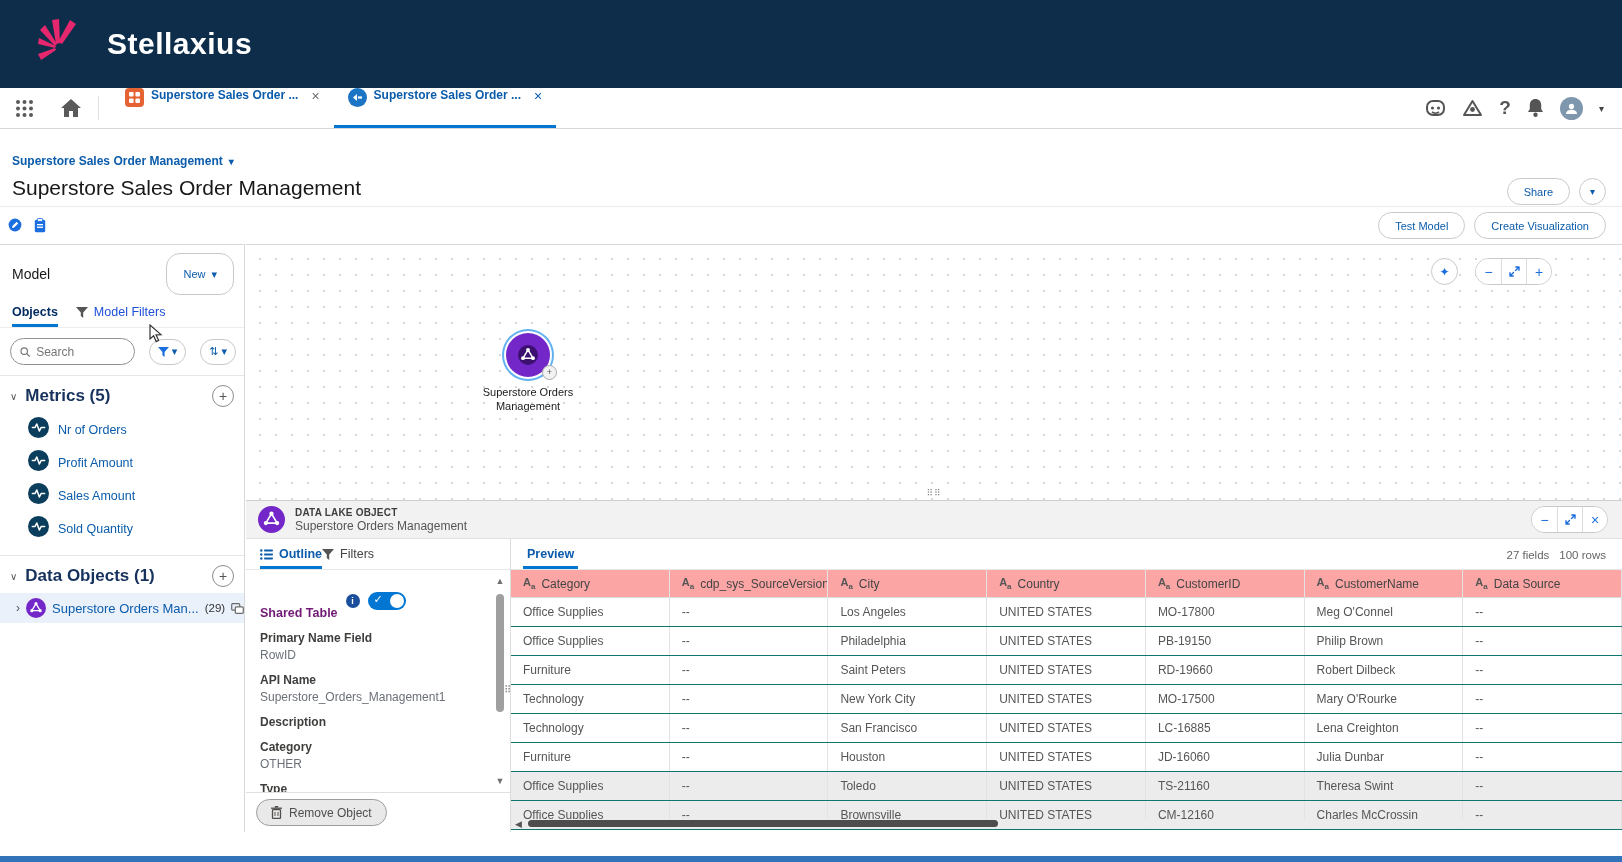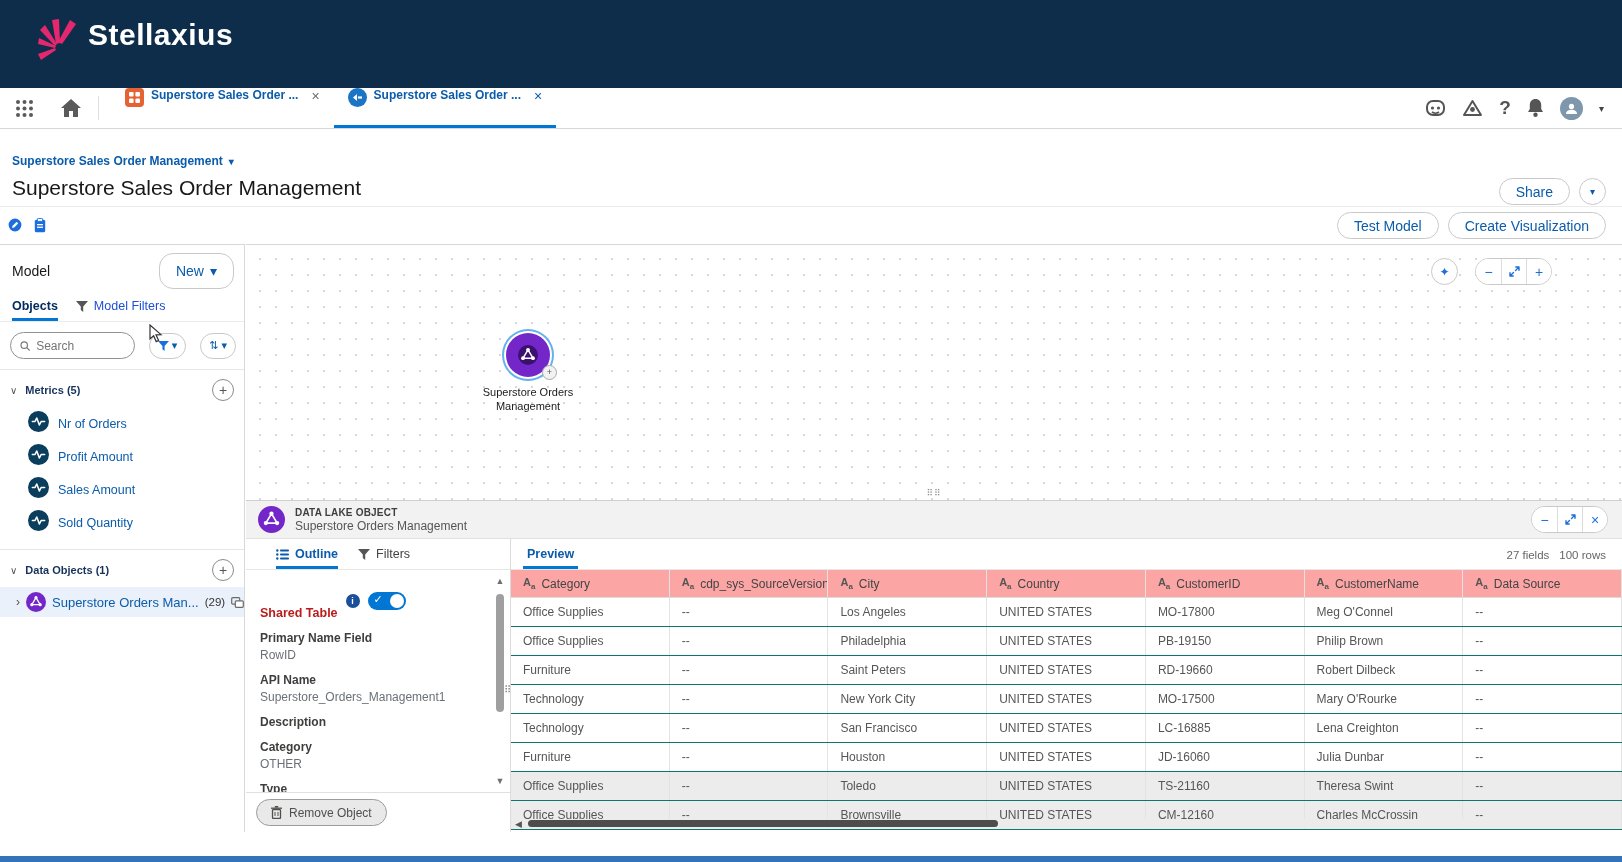--- a/index.html
+++ b/index.html
@@ -1,21 +1,21 @@
 <!DOCTYPE html>
 <html><head>
 <meta charset="utf-8">
 <style>
   * { margin:0; padding:0; box-sizing:border-box; }
   body { background:#222; font-family:"Liberation Sans", sans-serif; }
   .app { position:relative; width:1622px; height:862px; background:#fff; overflow:hidden; }
 
   
   .brand { position:absolute; top:0; left:0; right:0; height:88px; background:#0d2d4a; display:flex; align-items:center; padding-left:38px; }
-  .logo { display:flex; gap:8px; }
+  .logo { display:flex; align-items:center; gap:27px; }
   .logo-text { color:#fff; font-size:30px; font-weight:700; letter-spacing:.5px; }
 
   
   .tabbar { position:absolute; top:88px; left:0; right:0; height:41px; background:#fff; border-bottom:1px solid #d8d8d8; display:flex; align-items:center; }
   .waffle { margin-left:10px; width:28px; height:28px; border:none; background:transparent; cursor:pointer; display:flex; align-items:center; justify-content:center; }
   .home-btn { margin-left:18px; width:30px; height:28px; border:none; background:transparent; display:flex; align-items:center; justify-content:center; }
   .tab-divider { width:1px; height:24px; background:#e0e0e0; margin:0 12px; }
   .ws-tabs { display:flex; height:100%; }
   .ws-tab { position:relative; display:flex; align-items:flex-start; gap:7px; padding:0 14px; height:100%; cursor:pointer; }
   .ws-tab .tab-label { color:#0b5cab; font-size:12px; font-weight:600; }
@@ -30,21 +30,21 @@
   .help-glyph { font-size:19px; font-weight:700; color:#555; }
   .avatar { width:23px; height:23px; border-radius:50%; background:#7f97ad; display:flex; align-items:center; justify-content:center; }
   .chev { color:#444; font-size:10px; }
 
   
   .pagehead { position:absolute; top:144px; left:0; right:0; height:76px; }
   .crumb { position:absolute; top:10px; left:12px; display:flex; align-items:center; gap:6px; color:#0b5cab; font-size:12px; font-weight:700; cursor:pointer; }
   .crumb .chev { color:#0b5cab; }
   .page-title { position:absolute; top:32px; left:12px; font-size:21px; color:#181818; font-weight:400; }
   .head-actions { position:absolute; top:34px; right:16px; display:flex; gap:9px; align-items:center; }
-  .pill-btn { border:1px solid #c9c9c9; border-radius:14px; background:#fff; color:#0b5cab; font-size:14px; height:27px; padding:0 16px; display:inline-flex; align-items:center; gap:6px; cursor:pointer; font-family:inherit; }
+  .pill-btn { border:1px solid #c9c9c9; border-radius:14px; background:#fff; color:#0b5cab; font-size:11px; height:27px; padding:0 16px; display:inline-flex; align-items:center; gap:6px; cursor:pointer; font-family:inherit; }
   .circ-btn { width:27px; height:27px; border:1px solid #c9c9c9; border-radius:50%; background:#fff; color:#0b5cab; display:inline-flex; align-items:center; justify-content:center; font-size:10px; cursor:pointer; }
 
   
   .actionbar { position:absolute; top:206px; left:0; right:0; height:38px; border-top:1px solid #ececec; display:flex; align-items:center; padding:0 16px 0 8px; }
   .ab-icons { display:flex; gap:12px; }
   .ab-ic { border:none; background:transparent; cursor:pointer; display:flex; }
   .ab-right { margin-left:auto; display:flex; gap:9px; }
 
   
   .left-panel { position:absolute; top:244px; left:0; width:245px; bottom:30px; background:#fff; border-top:1px solid #d8d8d8; border-right:1px solid #d8d8d8; }
@@ -54,21 +54,21 @@
   .lp-tab { position:relative; display:flex; align-items:center; gap:6px; font-size:12.5px; color:#1d4ed8; padding-bottom:8px; cursor:pointer; }
   .lp-tab.active { color:#032d60; font-weight:700; }
   .lp-tab.active::after { content:""; position:absolute; left:0; right:0; bottom:0; height:3px; background:#0176d3; }
   .lp-search-row { display:flex; align-items:center; gap:14px; padding:10px 8px 10px 10px; }
   .search-box { flex:1; display:flex; align-items:center; gap:6px; height:27px; border:1px solid #919191; border-radius:14px; padding:0 9px; }
   .search-box input { border:none; outline:none; width:100%; font-size:12px; color:#333; font-family:inherit; }
   .mini-pill { height:26px; border:1px solid #c9c9c9; border-radius:13px; background:#fff; color:#0b5cab; display:inline-flex; align-items:center; gap:3px; padding:0 8px; font-size:11px; cursor:pointer; }
   .lp-div { height:1px; background:#e6e6e6; }
   .sec-head { display:flex; align-items:center; padding:9px 10px 6px 10px; gap:8px; }
   .sec-chev { color:#555; font-size:10px; }
-  .sec-label { font-size:11px; color:#16325c; font-weight:700; }
+  .sec-label { font-size:17px; color:#16325c; font-weight:700; }
   .sec-add { margin-left:auto; width:22px; height:22px; border:1px solid #8d8d8d; border-radius:50%; background:#fff; color:#555; font-size:14px; line-height:1; display:flex; align-items:center; justify-content:center; cursor:pointer; }
   .metric-item { display:flex; align-items:center; gap:9px; padding:4px 10px 4px 28px; cursor:pointer; }
   .metric-item svg { flex:0 0 21px; }
   .metric-label { color:#0b5cab; font-size:12.5px; }
   .dobj-item { display:flex; align-items:center; gap:6px; padding:5px 8px 5px 16px; background:#eaf1fa; cursor:pointer; }
   .dobj-chev { color:#555; font-size:12px; }
   .dobj-label { color:#0b5cab; font-size:13px; white-space:nowrap; }
   .dobj-count { color:#333; font-size:11.5px; }
 
   
@@ -87,27 +87,27 @@
 
   
   .obj-panel { position:absolute; top:500px; left:246px; right:0; bottom:30px; border-top:1px solid #cfcfcf; display:flex; flex-direction:column; background:#fff; }
   .op-head { height:38px; background:#f3f2f2; border-bottom:1px solid #e0e0e0; display:flex; align-items:center; padding:0 14px 0 12px; gap:10px; }
   .op-kind { font-size:10px; font-weight:700; color:#3e3e3c; letter-spacing:.2px; }
   .op-title { font-size:12px; color:#555; margin-top:1px; }
   .op-ctrls { margin-left:auto; }
   .op-body { flex:1; display:flex; min-height:0; }
 
   .outline { position:relative; width:265px; border-right:1px solid #dcdcdc; display:flex; flex-direction:column; }
-  .ol-tabs { display:flex; gap:20px; padding:8px 14px 0 30px; border-bottom:1px solid #e6e6e6; }
+  .ol-tabs { display:flex; padding:8px 14px 0 14px; border-bottom:1px solid #e6e6e6; }
   .ol-tab { position:relative; display:flex; align-items:center; gap:6px; font-size:12.5px; color:#444; padding-bottom:8px; cursor:pointer; }
   .ol-tab.active { color:#0b5cab; font-weight:700; }
   .ol-tab.active::after { content:""; position:absolute; left:0; right:0; bottom:0; height:3px; background:#0176d3; }
   .ol-content { position:relative; flex:1; padding:12px 26px 6px 14px; overflow:hidden; }
   .shared-row { display:flex; align-items:center; gap:8px; margin-bottom:4px; }
-  .shared-label { font-size:12.5px; color:#b91c1c; font-weight:700;margin-top:24px; }
+  .shared-label { font-size:12.5px; color:#701a75; font-weight:700;margin-top:24px; }
   .info-dot { width:14px; height:14px; border-radius:50%; background:#1b4f9c; color:#fff; font-size:9px; display:flex; align-items:center; justify-content:center; font-weight:700; }
   .toggle { position:relative; width:38px; height:18px; border-radius:10px; background:#0176d3; cursor:pointer; }
   .toggle .knob { position:absolute; right:2px; top:2px; width:14px; height:14px; border-radius:50%; background:#fff; }
   .toggle .tick { position:absolute; left:6px; top:1px; color:#fff; font-size:11px; }
   .field { margin-top:11px; }
   .f-label { font-size:12px; color:#3e3e3c; font-weight:700; }
   .f-value { font-size:12px; color:#6b7078; margin-top:3px; }
   .ol-scroll { position:absolute; top:6px; right:4px; bottom:6px; width:12px; }
   .ol-scroll .arr { position:absolute; left:0; width:12px; color:#707070; font-size:9px; text-align:center; }
   .ol-thumb { position:absolute; left:2px; top:18px; width:8px; height:118px; background:#9f9f9f; border-radius:4px; }
@@ -272,21 +272,21 @@
     </div>
     <div class="ab-right">
       <button class="pill-btn">Test Model</button>
       <button class="pill-btn">Create Visualization</button>
     </div>
   </section>
 
   <aside class="left-panel">
     <div class="lp-head">
       <span class="lp-title">Model</span>
-      <button class="pill-btn" style="height:36px">
+      <button class="pill-btn" style="height:42px">
         <span>New</span>
         <span>▾</span>
       </button>
     </div>
     <div class="lp-tabs">
       <div class="lp-tab active">
         <span>Objects</span>
       </div>
       <div class="lp-tab">
         <svg width="12" height="11" viewBox="0 0 12 11">

